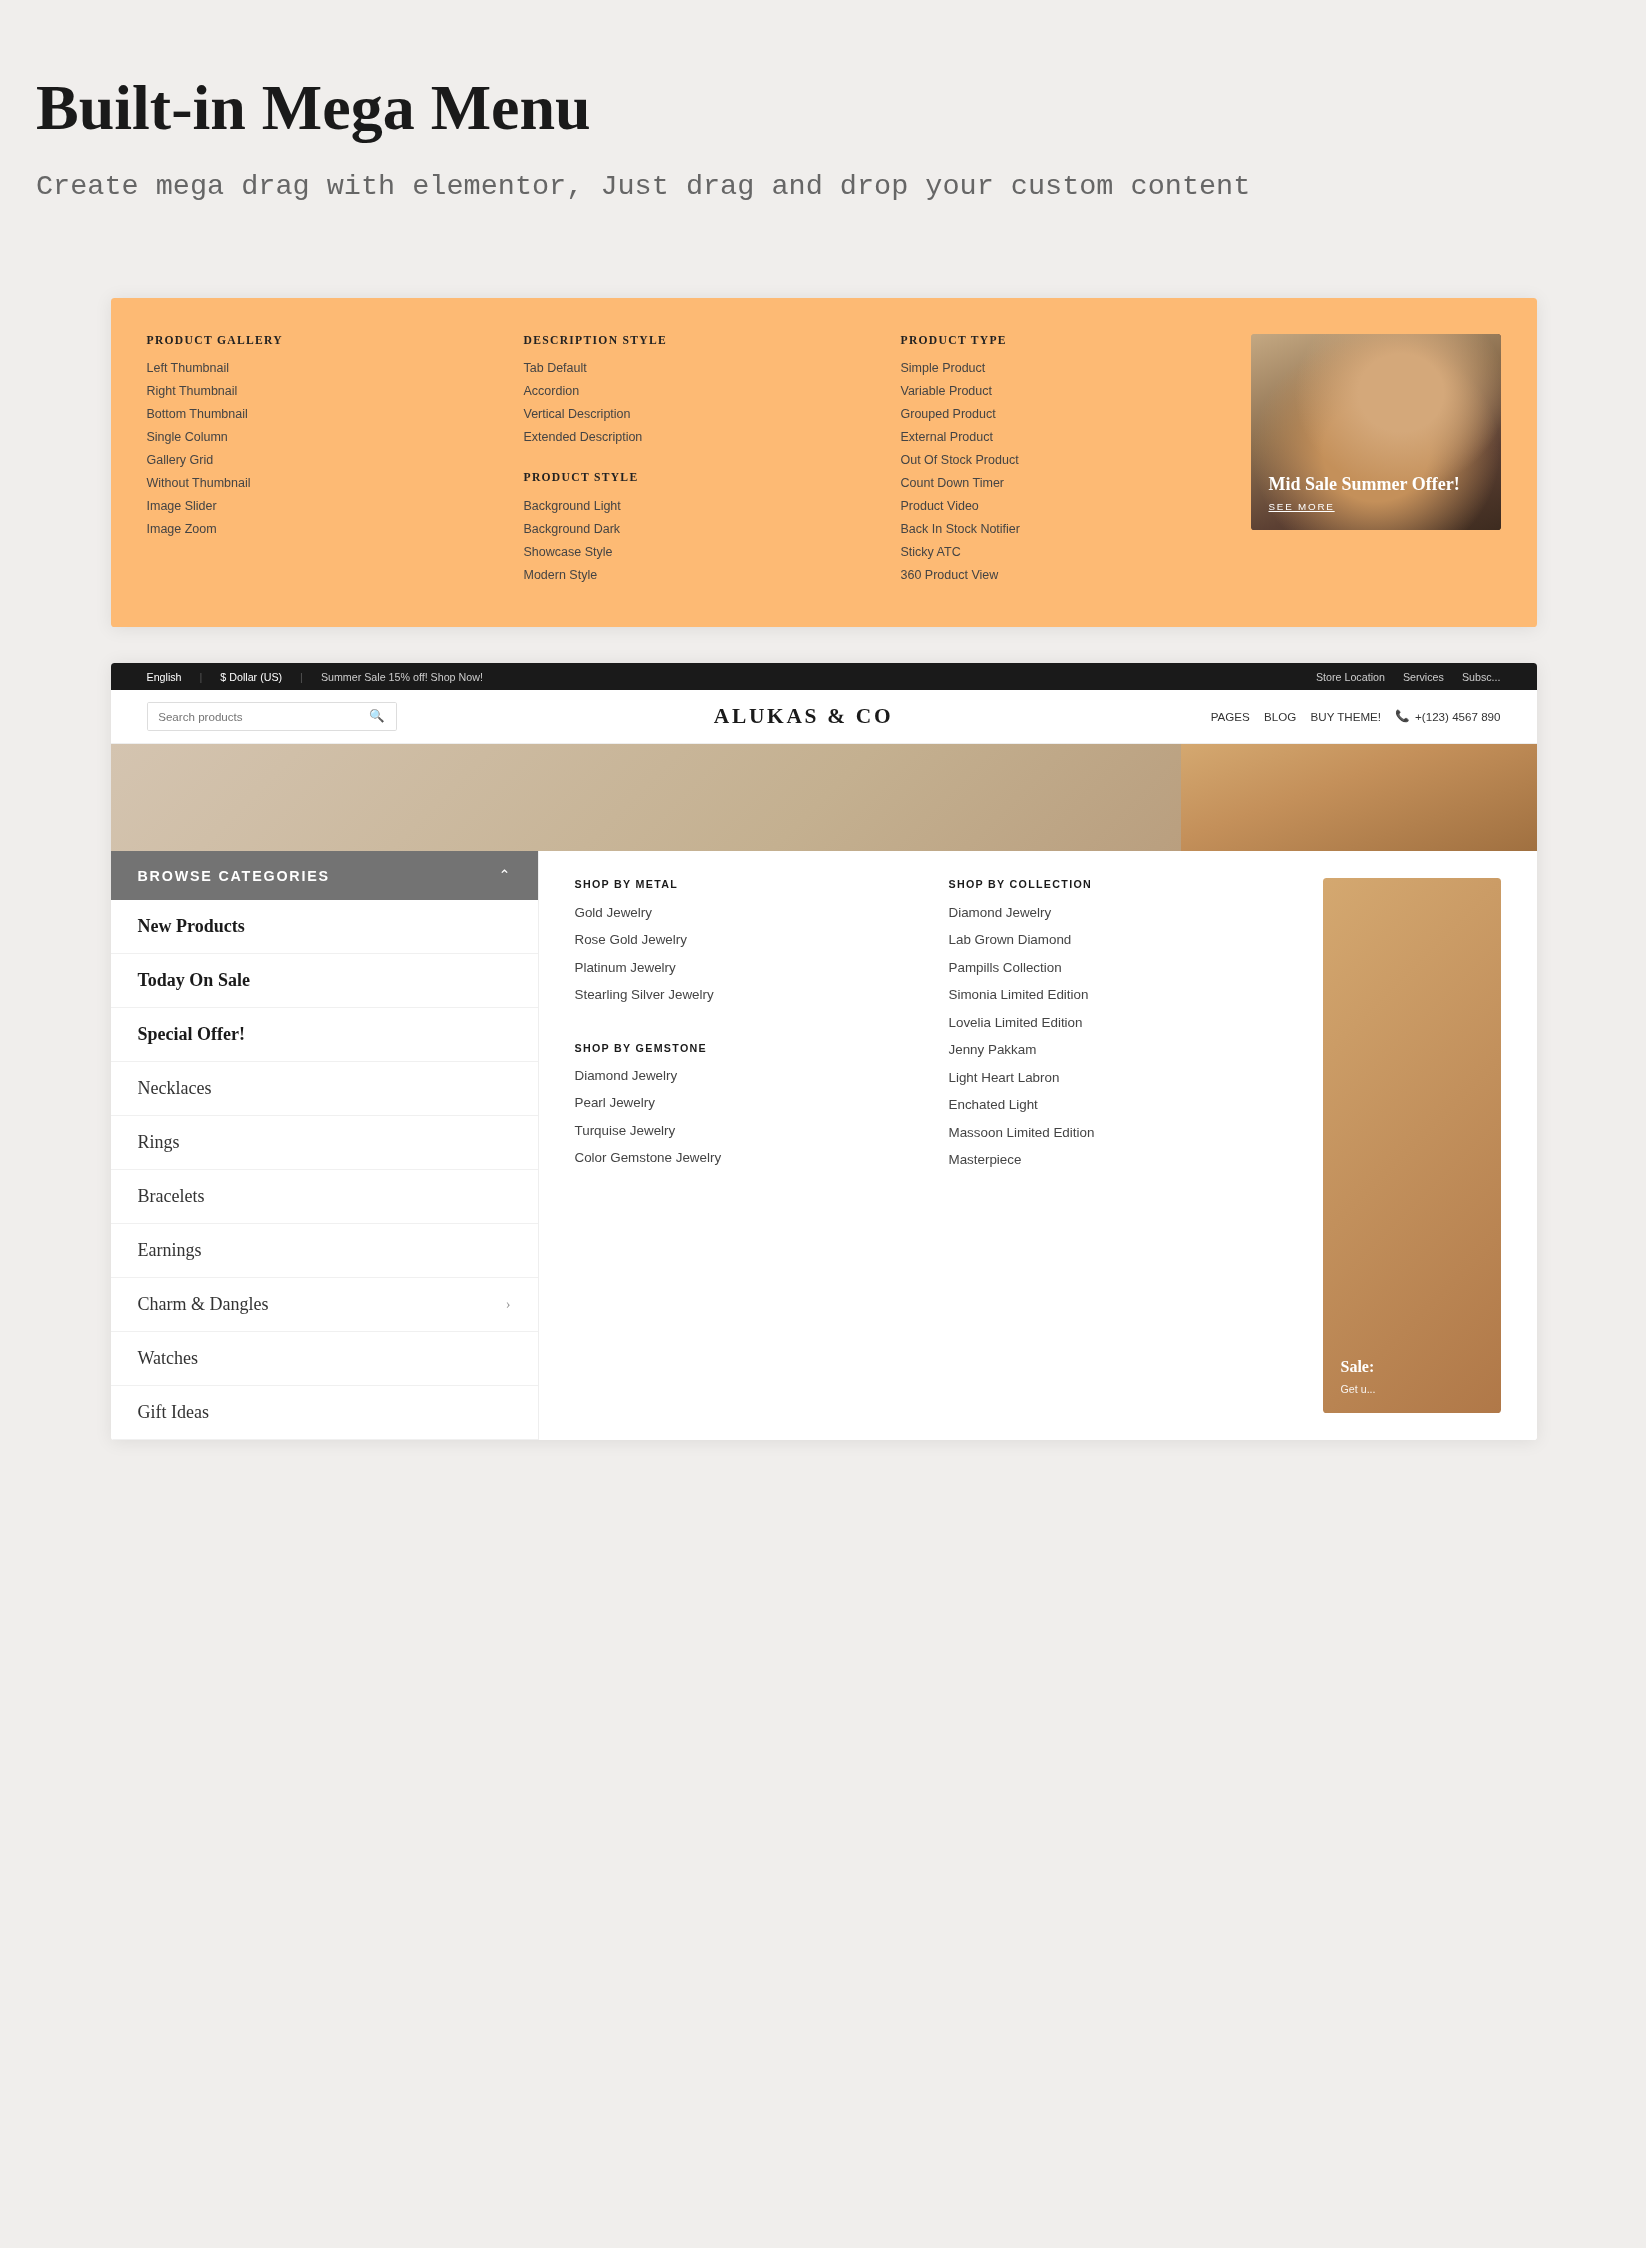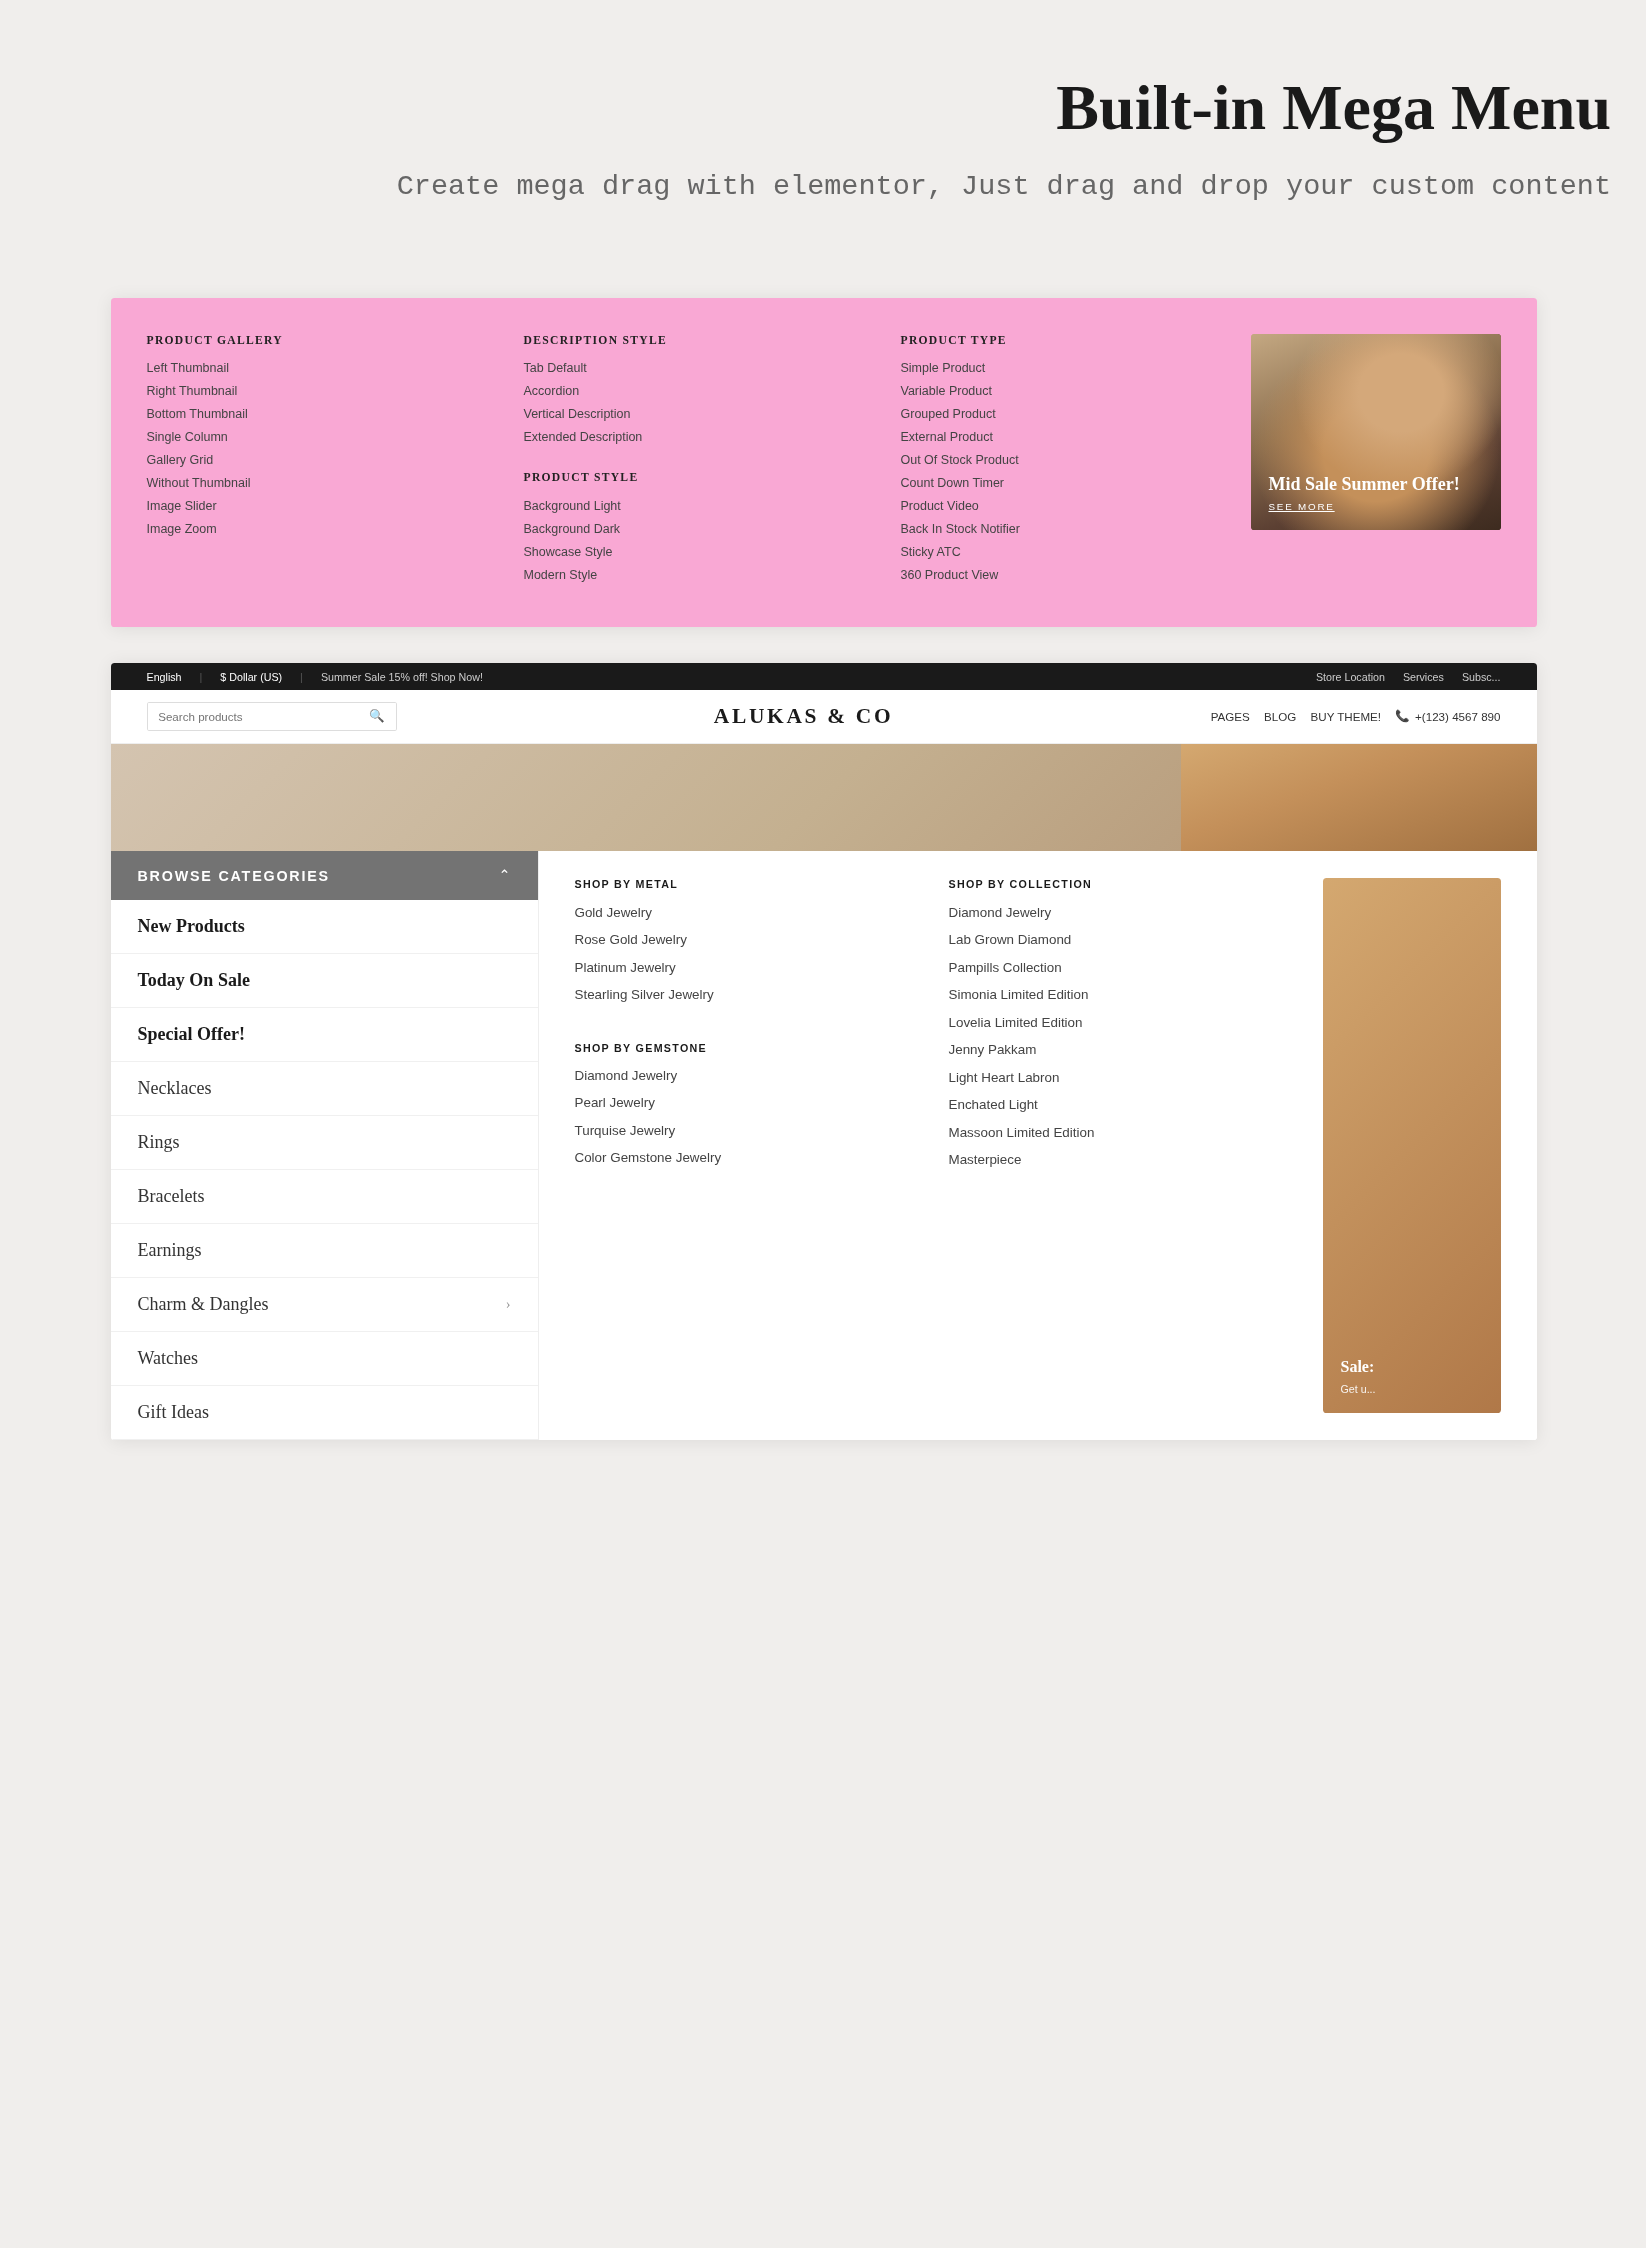--- a/index.html
+++ b/index.html
@@ -6,21 +6,21 @@
     body {
       background: #f0eeec;
       font-family: 'Georgia', serif;
       width: 1647px;
       min-height: 2248px;
       overflow-x: hidden;
     }
 
     
     .hero-section {
-      text-align: right;
+      text-align: left;
       padding: 71px 36px 53px;
       background: #f0eeec;
     }
     .hero-title {
       font-size: 64px;
       font-weight: 700;
       color: #1a1a1a;
       margin-bottom: 21.4px;
       font-family: Georgia, serif;
     }
@@ -29,21 +29,21 @@
       color: #666;
       font-family: 'Courier New', monospace;
       font-weight: 400;
       line-height: 1.5;
     }
 
     
     .mega-menu-demo-1 {
       margin: 36px auto;
       max-width: 1426px;
-      background: #f9a8d4;
+      background: #fdba74;
       border-radius: 3.6px;
       padding: 36px 36px 36px 36px;
       box-shadow: 0 1.8px 18px rgba(0,0,0,0.08);
       position: relative;
     }
     .mega-menu-inner {
       display: flex;
       gap: 0;
     }
     .menu-column {

